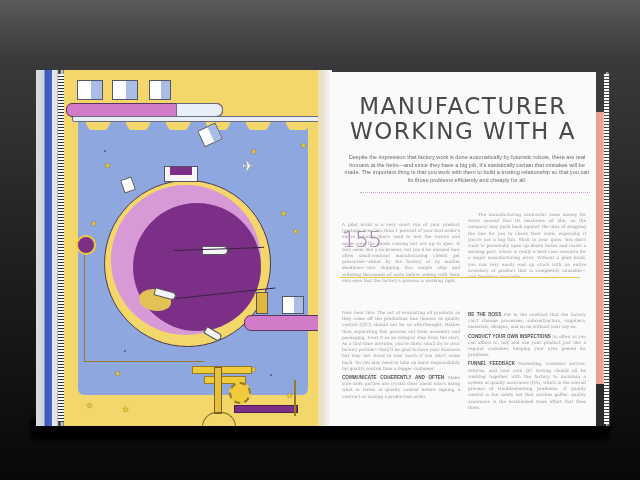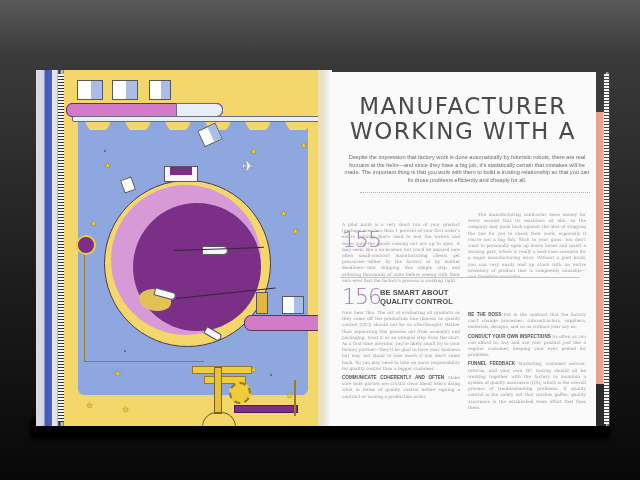--- a/index.html
+++ b/index.html
@@ -156,27 +156,20 @@
     <div class="intro">Despite the impression that factory work is done automatically by futuristic robots, there are real humans at the helm—and since they have a big job, it's statistically certain that mistakes will be made. The important thing is that you work with them to build a trusting relationship so that you can fix those problems efficiently and cheaply for all.</div>
     <div class="dotline"></div>
 
     <div class="sec" style="left:12px;top:126px;width:250px;height:30px;margin-top:31px;">
       <div class="num">155</div>
     </div>
     <div class="body" style="left:12px;top:150px;width:118px;">A pilot build is a very short run of your product (perhaps even less than 1 percent of your first order's entire volume) that's used to test the waters and make sure the goods coming out are up to spec. It may seem like a no-brainer, but you'd be amazed how often small-contract manufacturing clients get pressured—either by the factory or by market deadlines—into skipping this simple step and ordering thousands of units before seeing with their own eyes that the factory's process is working right.</div>
     <div class="body" style="left:138px;top:140px;width:118px;text-indent:10px;">The manufacturing contractor loses money for every second that its machines sit idle, so the company may push back against the idea of stopping the line for you to check their work, especially if you're not a big fish. Stick to your guns: You don't want to personally open up dozen boxes and insert a missing part, which is really a best-case scenario for a major manufacturing error. Without a pilot build, you can very easily end up stuck with an entire inventory of product that is completely unusable—and therefore unsalable.</div>
     <div class="yline"></div>
 
-    <div class="sec" style="left:12px;top:214px;width:250px;height:30px;">
-      <div class="num">156</div>
-      <div class="head">
-        <div>BE SMART ABOUT</div>
-        <div>QUALITY CONTROL</div>
-      </div>
-    </div>
     <div class="body" style="left:12px;top:238px;width:118px;">
       <span>Now hear this: The act of evaluating all products as they come off the production line (known as quality control [QC]) should not be an afterthought. Rather than separating this process out from assembly and packaging, treat it as an integral step from the start. As a first-time inventor, you're likely small fry to your factory partner—they'll be glad to have your business but may not stand to lose much if you don't come back. So you may need to take on more responsibility for quality control than a bigger customer.</span>
       <div style="margin-top:3px;"><b>COMMUNICATE COHERENTLY AND OFTEN</b> <span>Make sure both parties are crystal clear about who's doing what in terms of quality control before signing a contract or issuing a production order.</span></div>
     </div>
     <div class="body" style="left:138px;top:240px;width:118px;">
       <div style="margin-bottom:3px;"><b>BE THE BOSS</b> <span>Put in the contract that the factory can't change processes, subcontractors, suppliers, materials, designs, and so on without your say-so.</span></div>
       <div style="margin-bottom:3px;"><b>CONDUCT YOUR OWN INSPECTIONS</b> <span>As often as you can afford to, buy and use your product just like a regular customer, keeping your eyes peeled for problems.</span></div>
       <div><b>FUNNEL FEEDBACK</b> <span>Marketing, customer service, returns, and your own QC testing should all be working together with the factory to maintain a system of quality assurance (QA), which is the overall process of troubleshooting problems. If quality control is the safety net that catches gaffes, quality assurance is the established team effort that fixes them.</span></div>
     </div>
   </div>

